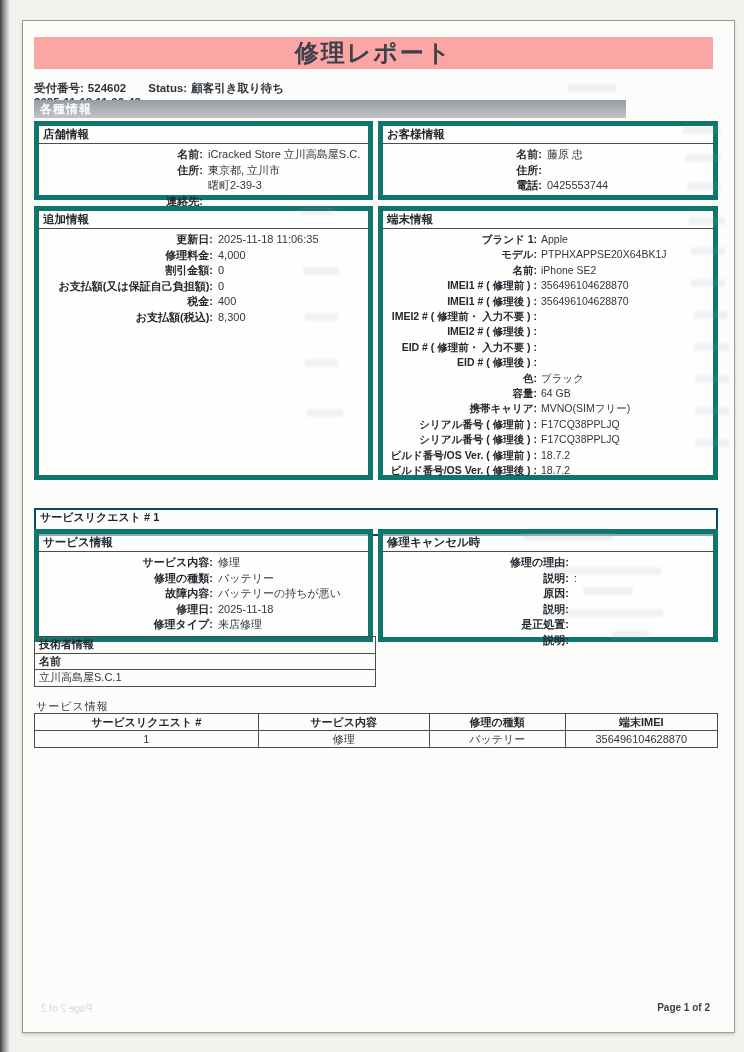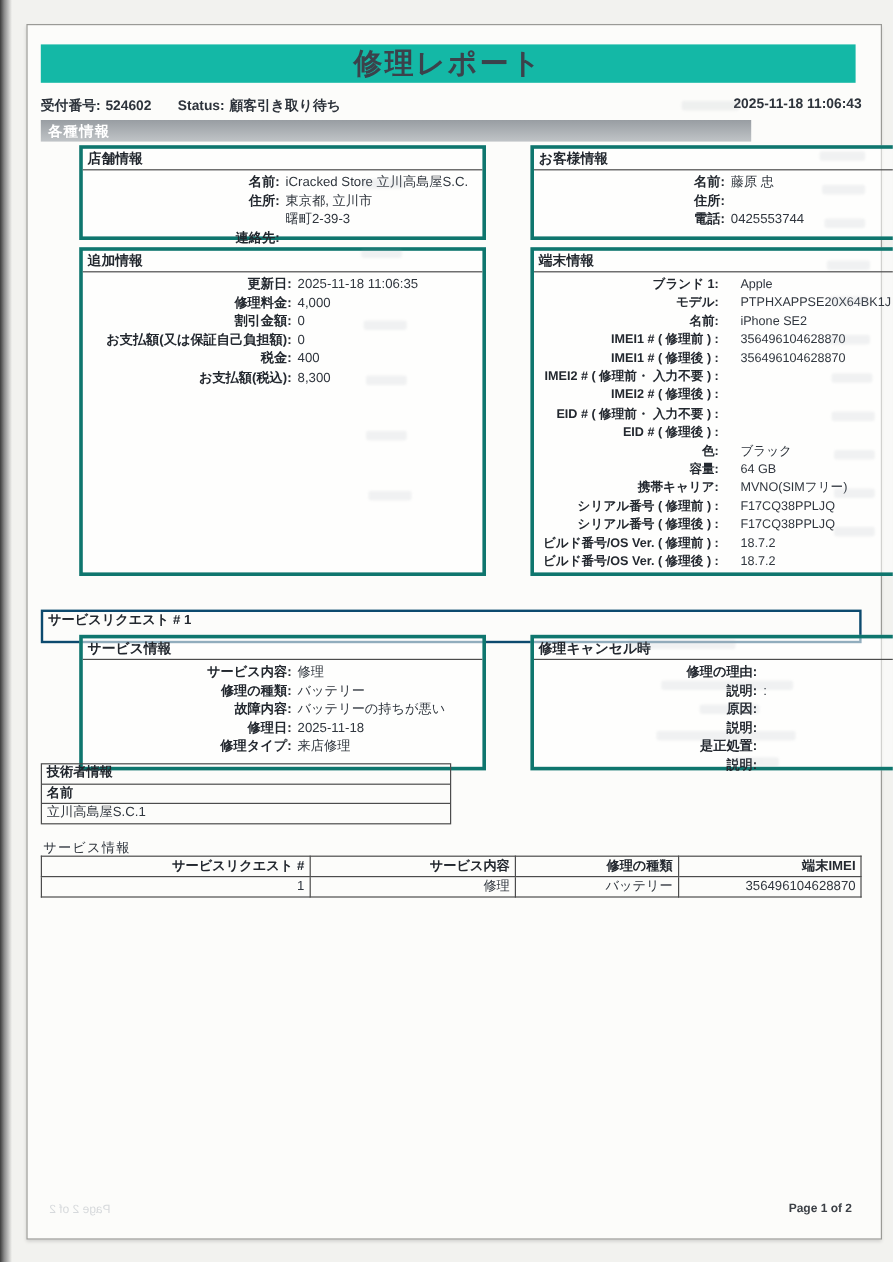--- a/index.html
+++ b/index.html
@@ -2,50 +2,50 @@
 <html><head>
 <meta charset="utf-8">
 <style>
   html,body{margin:0;padding:0;background:#f2f2ef;}
   body{width:744px;height:1052px;position:relative;overflow:hidden;
        font-family:"Liberation Sans","DejaVu Sans",sans-serif;color:#30363e;}
   .scan-edge{position:absolute;left:0;top:0;bottom:0;width:10px;
        background:linear-gradient(90deg,#3c3c3c 0%,#8a8a8a 35%,rgba(255,255,255,0) 100%);z-index:5;}
   .page{position:absolute;left:22px;top:20px;width:711px;height:1011px;
        background:#fcfcfa;border:1px solid #9a9a96;box-shadow:0 2px 3px rgba(0,0,0,.15);}
-  .title-box{position:absolute;left:11px;top:16px;width:679px;height:32px;background:#14b8a6;
+  .title-box{position:absolute;left:11px;top:16px;width:679px;height:32px;background:#fca5a5;
        display:flex;align-items:center;justify-content:center;}
   .title-box .t{font-size:24px;font-weight:bold;color:#3b424b;letter-spacing:2px;}
   .status-row{position:absolute;left:11px;top:60px;width:684px;display:flex;justify-content:space-between;
-       font-size:11.5px;font-weight:bold;color:#2d333b;}
+       font-size:11.5px;font-weight:bold;color:#2d333b;flex-direction:column;}
   .status-left span{margin-right:4px;}
   .bar{position:absolute;left:11px;width:592px;height:18px;
        background:linear-gradient(#989da2,#c0c4c7);color:#ffffff;font-weight:bold;font-size:12px;
        line-height:18px;padding-left:6px;box-sizing:border-box;letter-spacing:1px;}
   .bar1{top:79px;} .bar2{top:467px;}
   .two-col{position:absolute;left:11px;width:684px;display:flex;gap:5px;}
   .row1{top:100px;height:79px;} .row2{top:185px;height:274px;} .row3{top:508px;height:113px;}
-  .box{border:3px solid #0f766e;background:rgba(255,255,255,.55);box-sizing:border-box;flex:1;margin-left:32px;}
+  .box{border:5px solid #0f766e;background:rgba(255,255,255,.55);box-sizing:border-box;flex:1;}
   .box-l{flex:0 0 339px;} .box-r{flex:0 0 340px;}
   .box-header{font-weight:bold;font-size:11.5px;border-bottom:1px solid #4c4c4c;padding:1px 4px;color:#23282f;}
   .box-body{padding:3px 4px 2px 4px;}
   .frow{display:grid;column-gap:5px;font-size:11px;line-height:15.5px;}
   .frow .lbl{text-align:right;font-weight:bold;white-space:nowrap;color:#23282f;}
   .frow .val{white-space:pre-line;color:#30363e;}
   .g160{grid-template-columns:160px 1fr;} .g155{grid-template-columns:155px 1fr;}
   .g170{grid-template-columns:170px 1fr;} .g182{grid-template-columns:182px 1fr;}
-  .device .frow{font-size:10.5px;line-height:15.4px;grid-template-columns:150px 1fr;column-gap:18px;}
+  .device .frow{font-size:10.5px;line-height:15.4px;grid-template-columns:150px 1fr;column-gap:4px;}
   .sr-box{position:absolute;left:11px;top:487px;width:684px;height:28px;border:2px solid #0c4a6e;
        box-sizing:border-box;font-size:11px;font-weight:bold;line-height:15px;padding-left:4px;color:#23282f;}
   .tech{position:absolute;left:11px;top:615px;width:342px;border:1px solid #4c4c4c;box-sizing:border-box;}
   .tech .trow{font-size:11px;line-height:15.5px;padding:0 4px;}
   .tech .hdr{font-weight:bold;border-bottom:1px solid #4c4c4c;color:#23282f;}
   .svc-label{position:absolute;left:13px;top:678px;font-size:11px;color:#30363e;letter-spacing:1px;}
   table.svc{position:absolute;left:11px;top:692px;width:684px;border-collapse:collapse;font-size:11px;}
-  table.svc th,table.svc td{border:1px solid #4c4c4c;padding:1px 4px;text-align:right;line-height:14px;}
+  table.svc th,table.svc td{border:1px solid #4c4c4c;padding:1px 4px;text-align:center;line-height:14px;}
   table.svc th{font-weight:bold;color:#23282f;}
   table.svc .c1{width:229px;} table.svc .c2{width:173px;} table.svc .c3{width:135px;} table.svc .c4{width:147px;}
   .footer{position:absolute;right:24px;top:981px;font-size:10px;color:#3c4046;font-weight:bold;}
   .bleed-footer{position:absolute;left:18px;top:982px;font-size:10px;color:#aab0b8;opacity:.45;
        transform:scaleX(-1);filter:blur(.4px);}
   .smudge{position:absolute;background:#9aa2ad;opacity:.13;border-radius:2px;filter:blur(1px);}
 </style>
 </head>
 <body>
 

